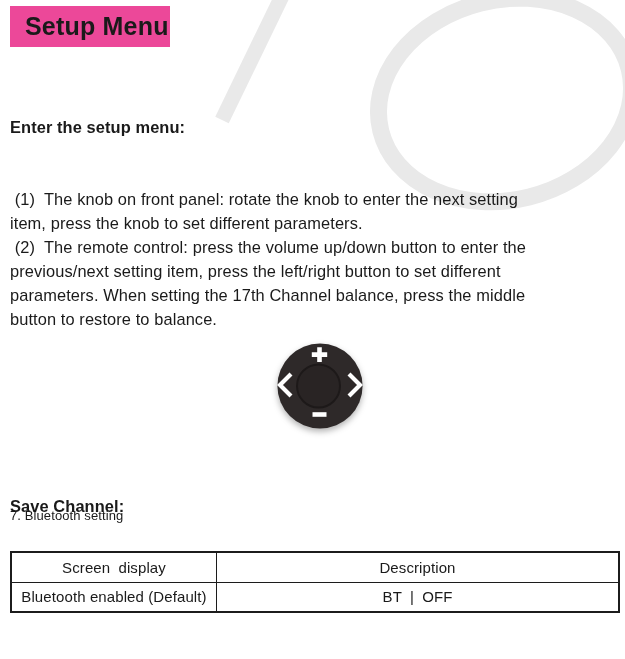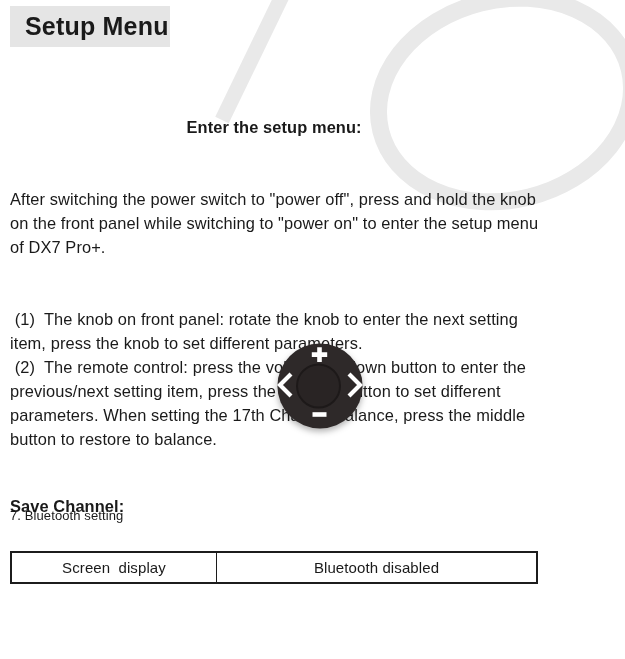--- a/index.html
+++ b/index.html
@@ -4,39 +4,39 @@
 <style>
   html,body { margin:0; padding:0; background:#ffffff; }
   .page {
     position:relative; width:625px; height:659px; background:#ffffff;
     font-family:"Liberation Sans","DejaVu Sans",sans-serif; color:#1a1a1a;
     overflow:hidden;
   }
   .watermark { position:absolute; left:0; top:0; z-index:0; }
   .title-box {
     position:absolute; left:10px; top:6px; width:160px; height:41px;
-    background:#e5e5e5; font-weight:bold; font-size:25px; line-height:41px;
+    background:#ec4899; font-weight:bold; font-size:25px; line-height:41px;
     padding-left:15px; box-sizing:border-box; letter-spacing:.2px; z-index:2;
   }
   .content, .save-block {
     position:absolute; left:10px; z-index:2;
     font-size:16.4px; line-height:24px; letter-spacing:.1px; white-space:pre;
   }
   .content { top:67px; }
   .save-block { top:446px; }
-  .h { font-weight:bold;text-align:center; }
+  .h { font-weight:bold; }
   .p { font-weight:normal; }
   .bt-heading {
     position:absolute; left:10px; top:504px; z-index:2;
     font-size:13px; line-height:24px; letter-spacing:.1px;
   }
   .nav-button { position:absolute; left:277px; top:343px; width:86px; height:86px; z-index:2; }
   .nav-button svg { filter: drop-shadow(0px 3px 3px rgba(0,0,0,0.30)); }
   .bt-table {
-    position:absolute; left:10px; top:551px; width:528px; box-sizing:border-box;
+    position:absolute; left:10px; top:551px; width:610px; box-sizing:border-box;
     border:2px solid #1c1c1c; display:grid; grid-template-columns:204px 1fr;
     background:transparent; z-index:2;
   }
   .bt-table .cell {
     height:28.6px; display:flex; align-items:center; justify-content:center;
     font-size:15px; letter-spacing:.1px;
     border-top:1.5px solid #1c1c1c; border-left:1.5px solid #1c1c1c;
   }
   .bt-table .cell:nth-child(-n+2) { border-top:none; }
   .bt-table .cell:nth-child(odd) { border-left:none; }
@@ -49,23 +49,20 @@
 
   <svg class="watermark" width="625" height="659" viewBox="0 0 625 659" aria-hidden="true">
     <line x1="284" y1="-8" x2="222" y2="120" stroke="#e9e9e9" stroke-width="15"></line>
     <ellipse cx="505" cy="100" rx="128" ry="100" fill="none" stroke="#e9e9e9" stroke-width="17" transform="rotate(-14 505 100)"></ellipse>
   </svg>
 
   <div class="title-box">Setup Menu</div>
 
   <div class="content">
     <div class="h">Enter the setup menu:</div>
-    <div class="p">After switching the power switch to "power off", press and hold the knob
-on the front panel while switching to "power on" to enter the setup menu
-of DX7 Pro+.</div>
     <div class="p"> (1)  The knob on front panel: rotate the knob to enter the next setting
 item, press the knob to set different parameters.
  (2)  The remote control: press the volume up/down button to enter the
 previous/next setting item, press the left/right button to set different
 parameters. When setting the 17th Channel balance, press the middle
 button to restore to balance.</div>
   </div>
 
   <div class="nav-button">
     <svg width="86" height="86" viewBox="0 0 86 86">
@@ -79,16 +76,18 @@
   </div>
 
   <div class="save-block">
     <div class="h">Save Channel:</div>
   </div>
 
   <div class="bt-heading">7. Bluetooth setting</div>
 
   <div class="bt-table">
     <div class="cell screen">Screen display</div>
-    <div class="cell">Bluetooth disabled</div>
+    <div class="cell">Description</div>
+    <div class="cell">Bluetooth enabled (Default)</div>
+    <div class="cell screen">BT | OFF</div>
   </div>
 
 </div>
 
 </body></html>

